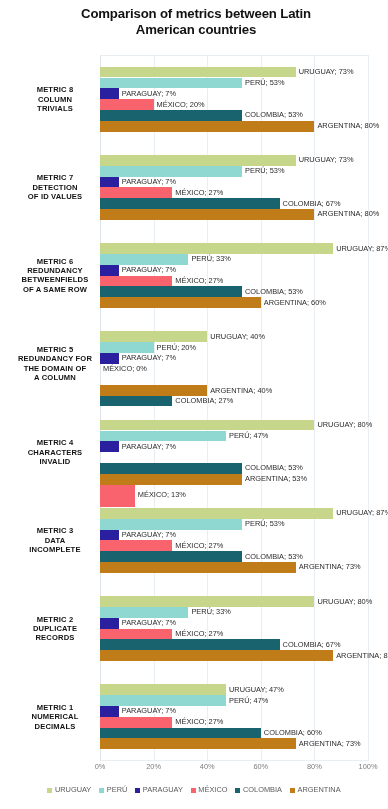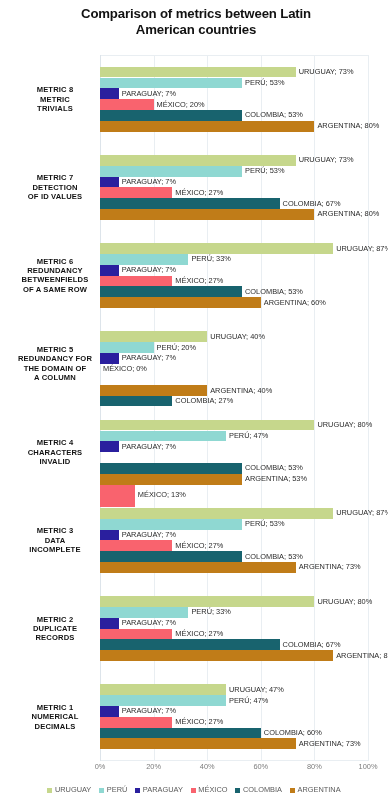--- a/index.html
+++ b/index.html
@@ -148,21 +148,21 @@
         <div class="gridline" style="left: 20%;"></div>
         <div class="gridline" style="left: 40%;"></div>
         <div class="gridline" style="left: 60%;"></div>
         <div class="gridline" style="left: 80%;"></div>
         <div class="gridline" style="left: 100%;"></div>
       </div>
     <div id="rows">
         <div class="cat-row" style="top: 0px; height: 88.25px;">
           <div class="cat-label">
             <div>METRIC 8</div>
-            <div>METRIC</div>
+            <div>COLUMN</div>
             <div>TRIVIALS</div>
           </div>
           <div class="bar-holder" style="top: 11.6931px; height: 10.8106px; width: 73%;">
             <div class="bar" style="background: rgb(198, 215, 140); width: 100%;"></div>
             <div class="bar-label">URUGUAY; 73%</div>
           </div>
           <div class="bar-holder" style="top: 22.5038px; height: 10.8106px; width: 53%;">
             <div class="bar" style="background: rgb(143, 216, 210); width: 100%;"></div>
             <div class="bar-label">PERÚ; 53%</div>
           </div>

